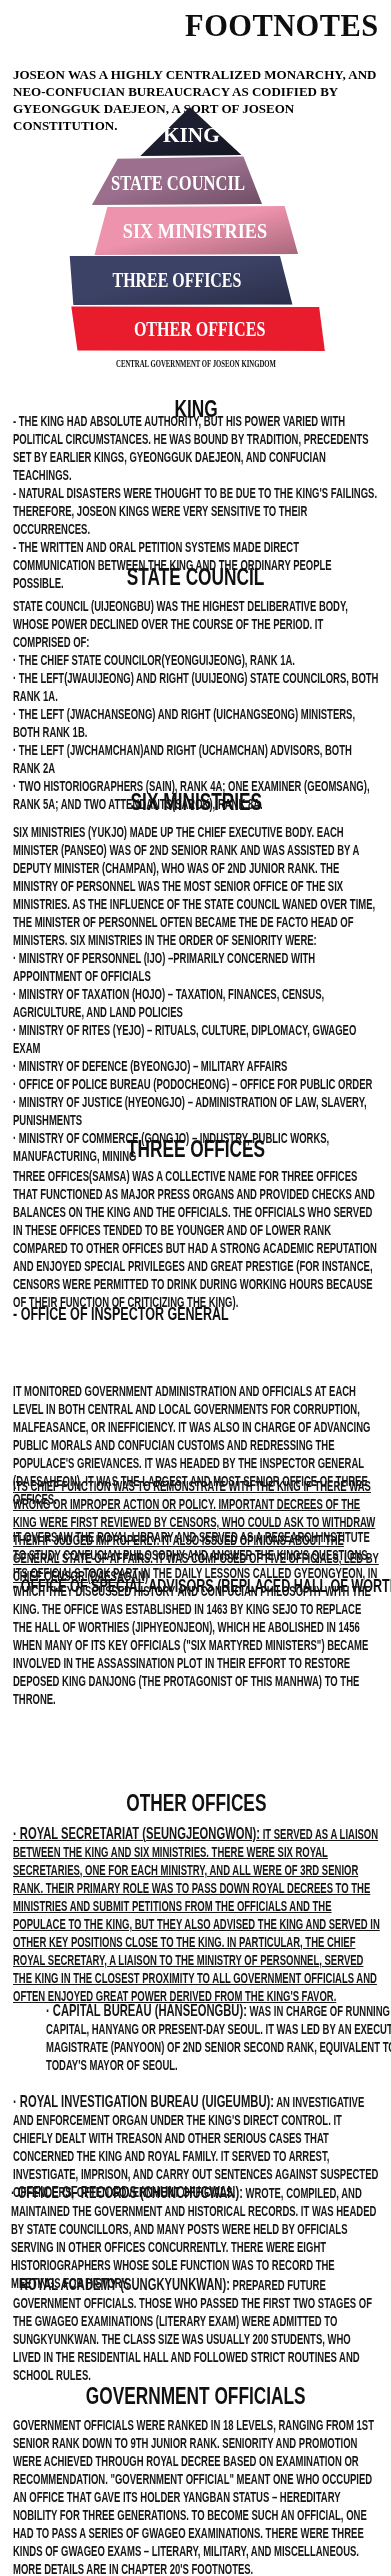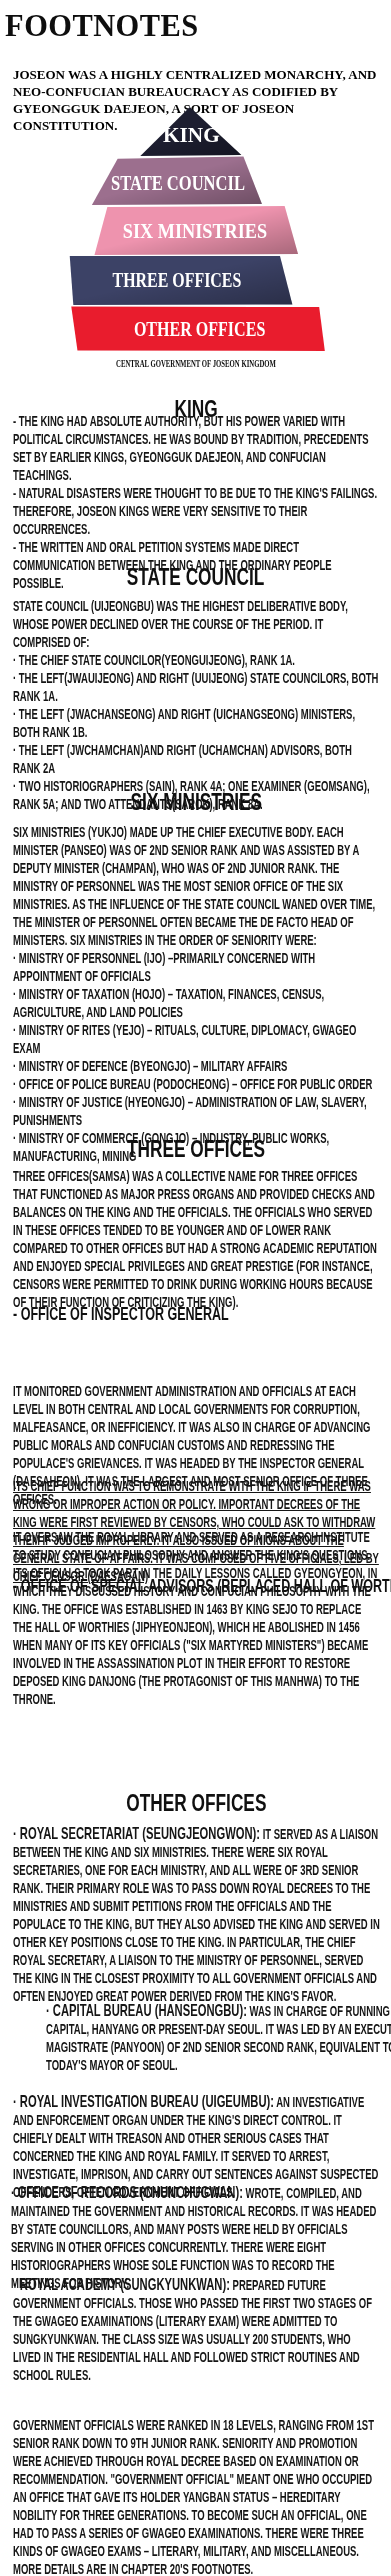--- a/index.html
+++ b/index.html
@@ -1,19 +1,19 @@
 <!DOCTYPE html>
 <html style="font-size:8.2px"><head>
 <meta charset="utf-8">
 <style>
   html,body{margin:0;padding:0;background:#ffffff;}
   #page{position:relative;width:392px;height:3127px;background:#ffffff;overflow:hidden;
         font-family:"Liberation Sans",sans-serif;color:#161616;}
   .abs{position:absolute;}
-  .titlewrap{left:0;width:384px;text-align:left;text-decoration:underline;}
+  .titlewrap{left:0;width:384px;text-align:right;text-decoration:underline;}
   .title{display:inline-block;font:700 32px/36px "Liberation Serif",serif;letter-spacing:0.5px;
          transform:scaleX(0.95);color:#0e0e0e;}
   .intro{font:700 13px/17px "Liberation Serif",serif;color:#000000;}
   .h1wrap{left:0;width:392px;text-align:center;}
   .h1{display:inline-block;font:800 24px/24px "Liberation Sans",sans-serif;transform:scaleX(0.72);
       color:#101010;white-space:nowrap;}
   .cond{width:152%;transform:scaleX(0.66);transform-origin:0 0;}
   .body{font:700 14.4px/18px "Liberation Sans",sans-serif;color:#151515;}
   .body + .body{margin-top:0px;}
   .h2{font:800 19px/21.6px "Liberation Sans",sans-serif;color:#101010;white-space:nowrap;}
@@ -140,21 +140,21 @@
   <div class="abs" style="top:1528px;left:13px;width:367px;">
     <div class="cond">
         <div class="body">IT OVERSAW THE ROYAL LIBRARY AND SERVED AS A RESEARCH INSTITUTE TO STUDY CONFUCIAN PHILOSOPHY AND ANSWER THE KING'S QUESTIONS. ITS OFFICIALS TOOK PART IN THE DAILY LESSONS CALLED GYEONGYEON, IN WHICH THEY DISCUSSED HISTORY AND CONFUCIAN PHILOSOPHY WITH THE KING. THE OFFICE WAS ESTABLISHED IN 1463 BY KING SEJO TO REPLACE THE HALL OF WORTHIES (JIPHYEONJEON), WHICH HE ABOLISHED IN 1456 WHEN MANY OF ITS KEY OFFICIALS ("SIX MARTYRED MINISTERS") BECAME INVOLVED IN THE ASSASSINATION PLOT IN THEIR EFFORT TO RESTORE DEPOSED KING DANJONG  (THE PROTAGONIST OF THIS MANHWA) TO THE THRONE.</div>
       </div>
   </div>
 
   <div class="abs h1wrap" style="top:1791px;">
     <span class="h1">OTHER OFFICES</span>
   </div>
 
-  <div class="abs" style="top:1825px;left:13px;width:367px;">
+  <div class="abs" style="top:1825px;left:13px;width:367px;text-decoration:underline;">
     <div class="cond">
         <div class="body"><span class="ename">· ROYAL SECRETARIAT (SEUNGJEONGWON):</span><span> IT SERVED AS A LIAISON BETWEEN THE KING AND SIX MINISTRIES. THERE WERE SIX ROYAL SECRETARIES, ONE FOR EACH MINISTRY, AND ALL WERE OF 3RD SENIOR RANK. THEIR PRIMARY ROLE WAS TO PASS DOWN ROYAL DECREES TO THE MINISTRIES AND SUBMIT PETITIONS FROM THE OFFICIALS AND THE POPULACE TO THE KING, BUT THEY ALSO ADVISED THE KING AND SERVED IN OTHER KEY POSITIONS CLOSE TO THE KING. IN PARTICULAR, THE CHIEF ROYAL SECRETARY, A LIAISON TO THE MINISTRY OF PERSONNEL, SERVED THE KING IN THE CLOSEST PROXIMITY TO ALL GOVERNMENT OFFICIALS AND OFTEN ENJOYED GREAT POWER DERIVED FROM THE KING'S FAVOR.</span></div>
       </div>
   </div>
 
   <div class="abs" style="top:2002px;left:9px;width:367px;margin-left:37px;">
     <div class="cond">
         <div class="body"><span class="ename">· CAPITAL BUREAU (HANSEONGBU):</span><span> WAS IN CHARGE OF RUNNING THE CAPITAL, HANYANG OR PRESENT-DAY SEOUL. IT WAS LED BY AN EXECUTIVE MAGISTRATE (PANYOON) OF 2ND SENIOR SECOND RANK, EQUIVALENT TO TODAY'S MAYOR OF SEOUL.</span></div>
       </div>
   </div>
@@ -170,20 +170,23 @@
         <div class="body"><span class="ename">· OFFICE OF RECORDS (CHUNCHUGWAN):</span><span> WROTE, COMPILED, AND MAINTAINED THE GOVERNMENT AND HISTORICAL RECORDS. IT WAS HEADED BY STATE COUNCILLORS, AND MANY POSTS WERE HELD BY OFFICIALS SERVING IN OTHER OFFICES CONCURRENTLY. THERE WERE EIGHT HISTORIOGRAPHERS WHOSE SOLE FUNCTION WAS TO RECORD THE MEETINGS FOR HISTORY.</span></div>
       </div>
   </div>
 
   <div class="abs" style="top:2276px;left:13px;width:367px;">
     <div class="cond">
         <div class="body"><span class="ename">· ROYAL ACADEMY (SUNGKYUNKWAN):</span><span> PREPARED FUTURE GOVERNMENT OFFICIALS. THOSE WHO PASSED THE FIRST TWO STAGES OF THE GWAGEO EXAMINATIONS (LITERARY EXAM) WERE ADMITTED TO SUNGKYUNKWAN. THE CLASS SIZE WAS USUALLY 200 STUDENTS, WHO LIVED IN THE RESIDENTIAL HALL AND FOLLOWED STRICT ROUTINES AND SCHOOL RULES.</span></div>
       </div>
   </div>
 
+  <div class="abs h1wrap" style="top:2384px;">
+    <span class="h1">GOVERNMENT OFFICIALS</span>
+  </div>
   <div class="abs" style="top:2416px;left:13px;width:367px;">
     <div class="cond">
         <div class="body">GOVERNMENT OFFICIALS WERE RANKED IN 18 LEVELS, RANGING FROM 1ST SENIOR RANK DOWN TO 9TH JUNIOR RANK. SENIORITY AND PROMOTION WERE ACHIEVED THROUGH ROYAL DECREE BASED ON EXAMINATION OR RECOMMENDATION. "GOVERNMENT OFFICIAL" MEANT ONE WHO OCCUPIED AN OFFICE THAT GAVE ITS HOLDER YANGBAN STATUS – HEREDITARY NOBILITY FOR THREE GENERATIONS. TO BECOME SUCH AN OFFICIAL, ONE HAD TO PASS A SERIES OF GWAGEO EXAMINATIONS. THERE WERE THREE KINDS OF GWAGEO EXAMS – LITERARY, MILITARY, AND MISCELLANEOUS. MORE DETAILS ARE IN CHAPTER 20'S FOOTNOTES.</div>
       </div>
   </div>
 
   <div class="abs h1wrap" style="top:2575px;">
     <span class="h1">HALL OF WORTHIES</span>
   </div>
 

